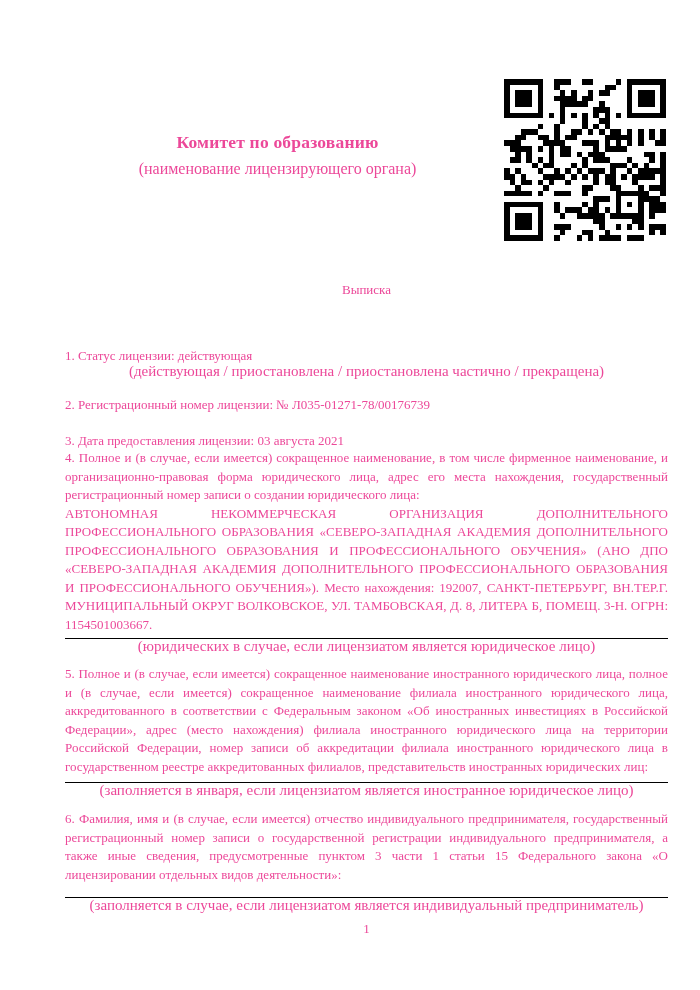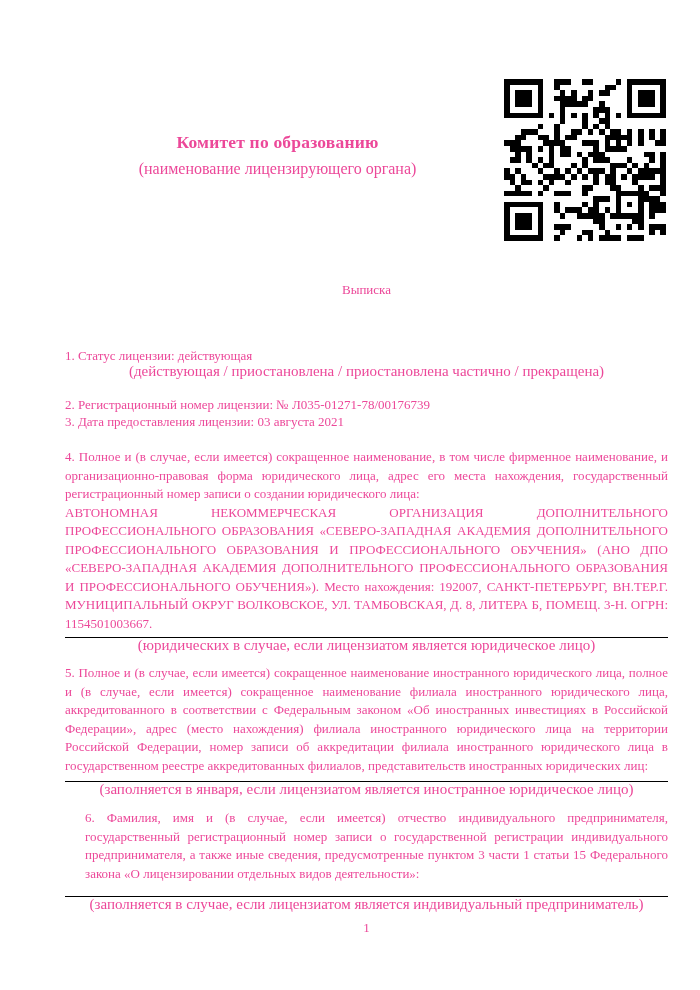--- a/index.html
+++ b/index.html
@@ -54,24 +54,24 @@
   }
   .plain { margin: 0; line-height: 17px; }
   .para  { margin: 0; line-height: 18.5px; text-align: justify; }
   .small-caption {
     margin: 1px 0 0 0;
     font-size: 15px;
     line-height: 13px;
     text-align: center;
   }
   .mt-item2 { margin-top: 18px; }
-  .mt-item3 { }
-  .mt-item4 { margin-top: 18px; }
+  .mt-item3 { margin-top: 19px; }
+  .mt-item4 { margin-top: 0; }
   .mt-item5 { margin-top: 12px; }
-  .mt-item6 { margin-top: 13px; margin-left: 20px; }
+  .mt-item6 { margin-top: 13px; }
   hr.rule {
     border: none;
     border-top: 1.6px solid #000;
     margin: 0;
   }
   .rule-tight  { margin-top: 4px !important; }
   .rule-after5 { margin-top: 6px !important; }
   .rule-after6 { margin-top: 13px !important; }
   .page-number {
     margin-top: 9px;

